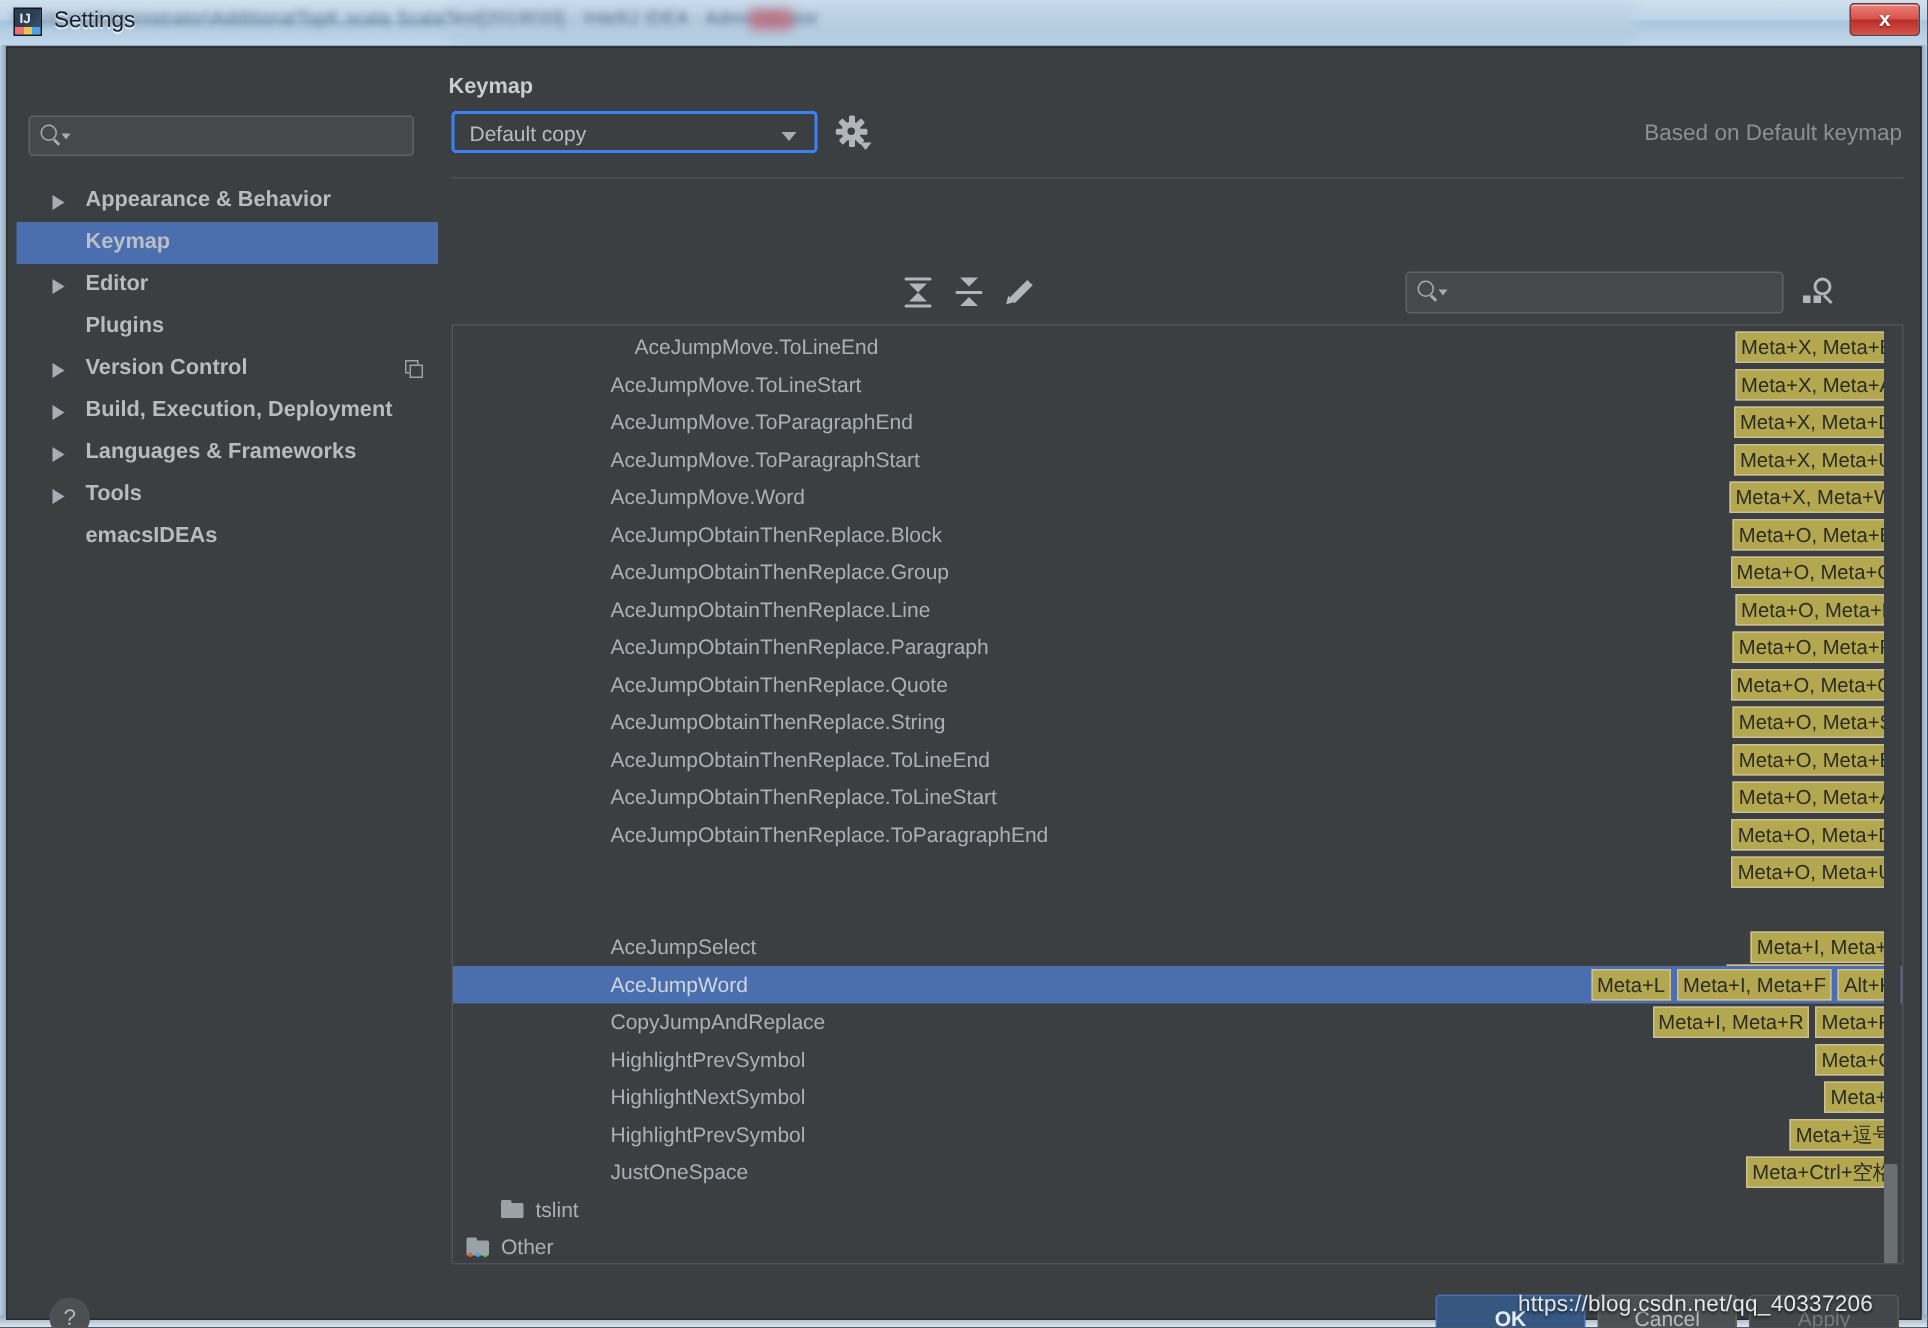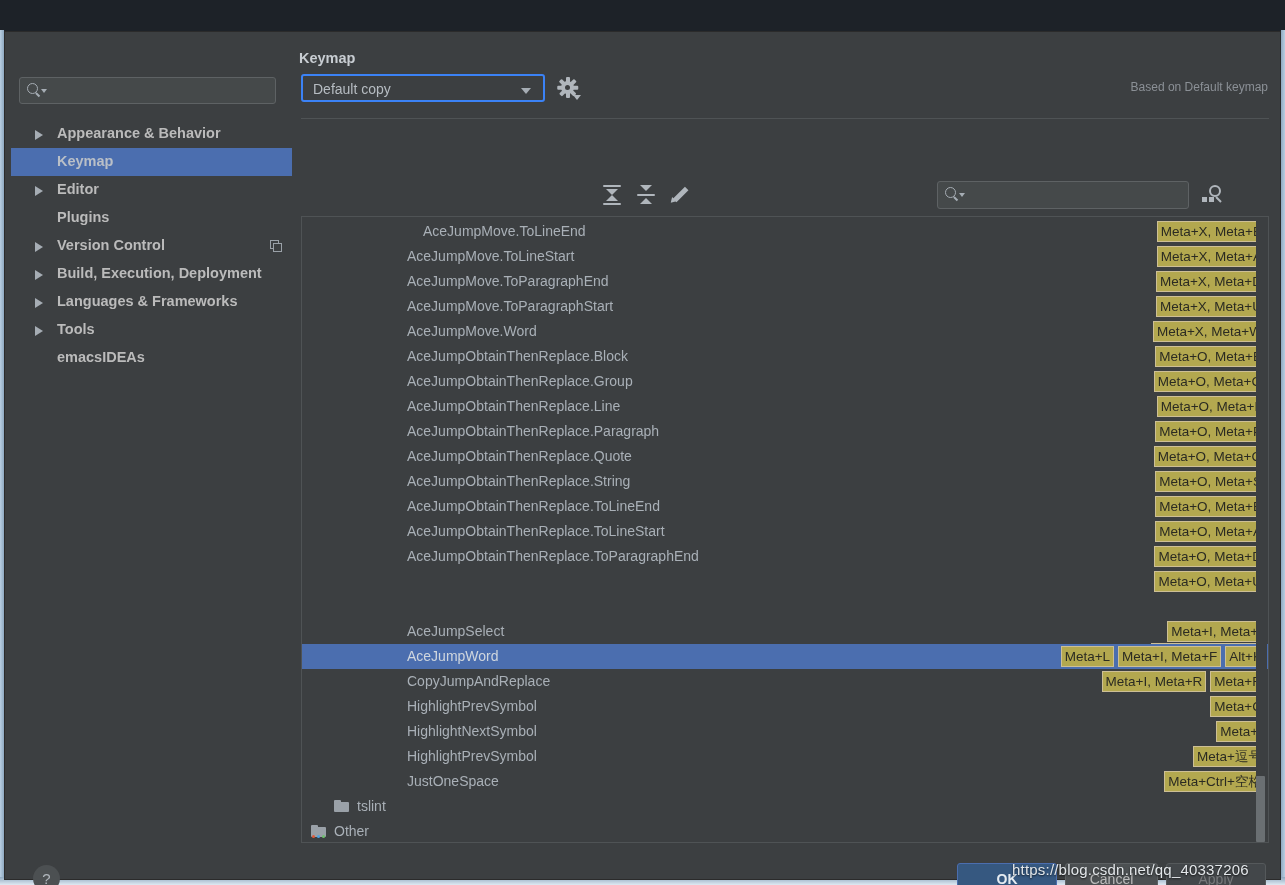--- a/index.html
+++ b/index.html
@@ -260,21 +260,21 @@
     position: absolute;
     right: -2px; bottom: -1px;
     width: 0; height: 0;
     border-left: 4px solid transparent;
     border-right: 4px solid transparent;
     border-top: 5px solid #b0b6bc;
   }
   .based-on {
     position: absolute;
     right: 8px; top: 42px;
-    font-size: 12px;
+    font-size: 15px;
     color: #8b9096;
   }
   .divider {
     position: absolute;
     left: 7px; top: 80px;
     width: 968px; height: 1px;
     background: #4f5355;
   }
 
   
@@ -502,20 +502,32 @@
     left: 1281px; top: 30px;
     width: 4px; height: 850px;
     background: linear-gradient(to left, #b9cfe2, #8fa9c0);
   }
 </style>
 </head>
 <body>
 
 <div id="window">
 
+  <div class="titlebar">
+    <div class="titlebar-blur"></div>
+    <div class="blur-text">C:\Users\Administrator\AdditionalTopK.scala ScalaTest[2019033] - IntelliJ IDEA - Administrator</div>
+    <div class="blur-mark"></div>
+    <div class="app-icon">
+      <span class="app-icon-label">IJ</span>
+    </div>
+    <div class="win-title">Settings</div>
+    <div class="close-btn">
+      <div class="x">x</div>
+    </div>
+  </div>
 
   <div class="frame-left"></div>
   <div class="frame-right"></div>
   <div class="frame-bottom"></div>
 
   <div class="dialog">
 
     <div class="sidebar">
       <div class="side-search" title="">
         <span class="mag"></span>

